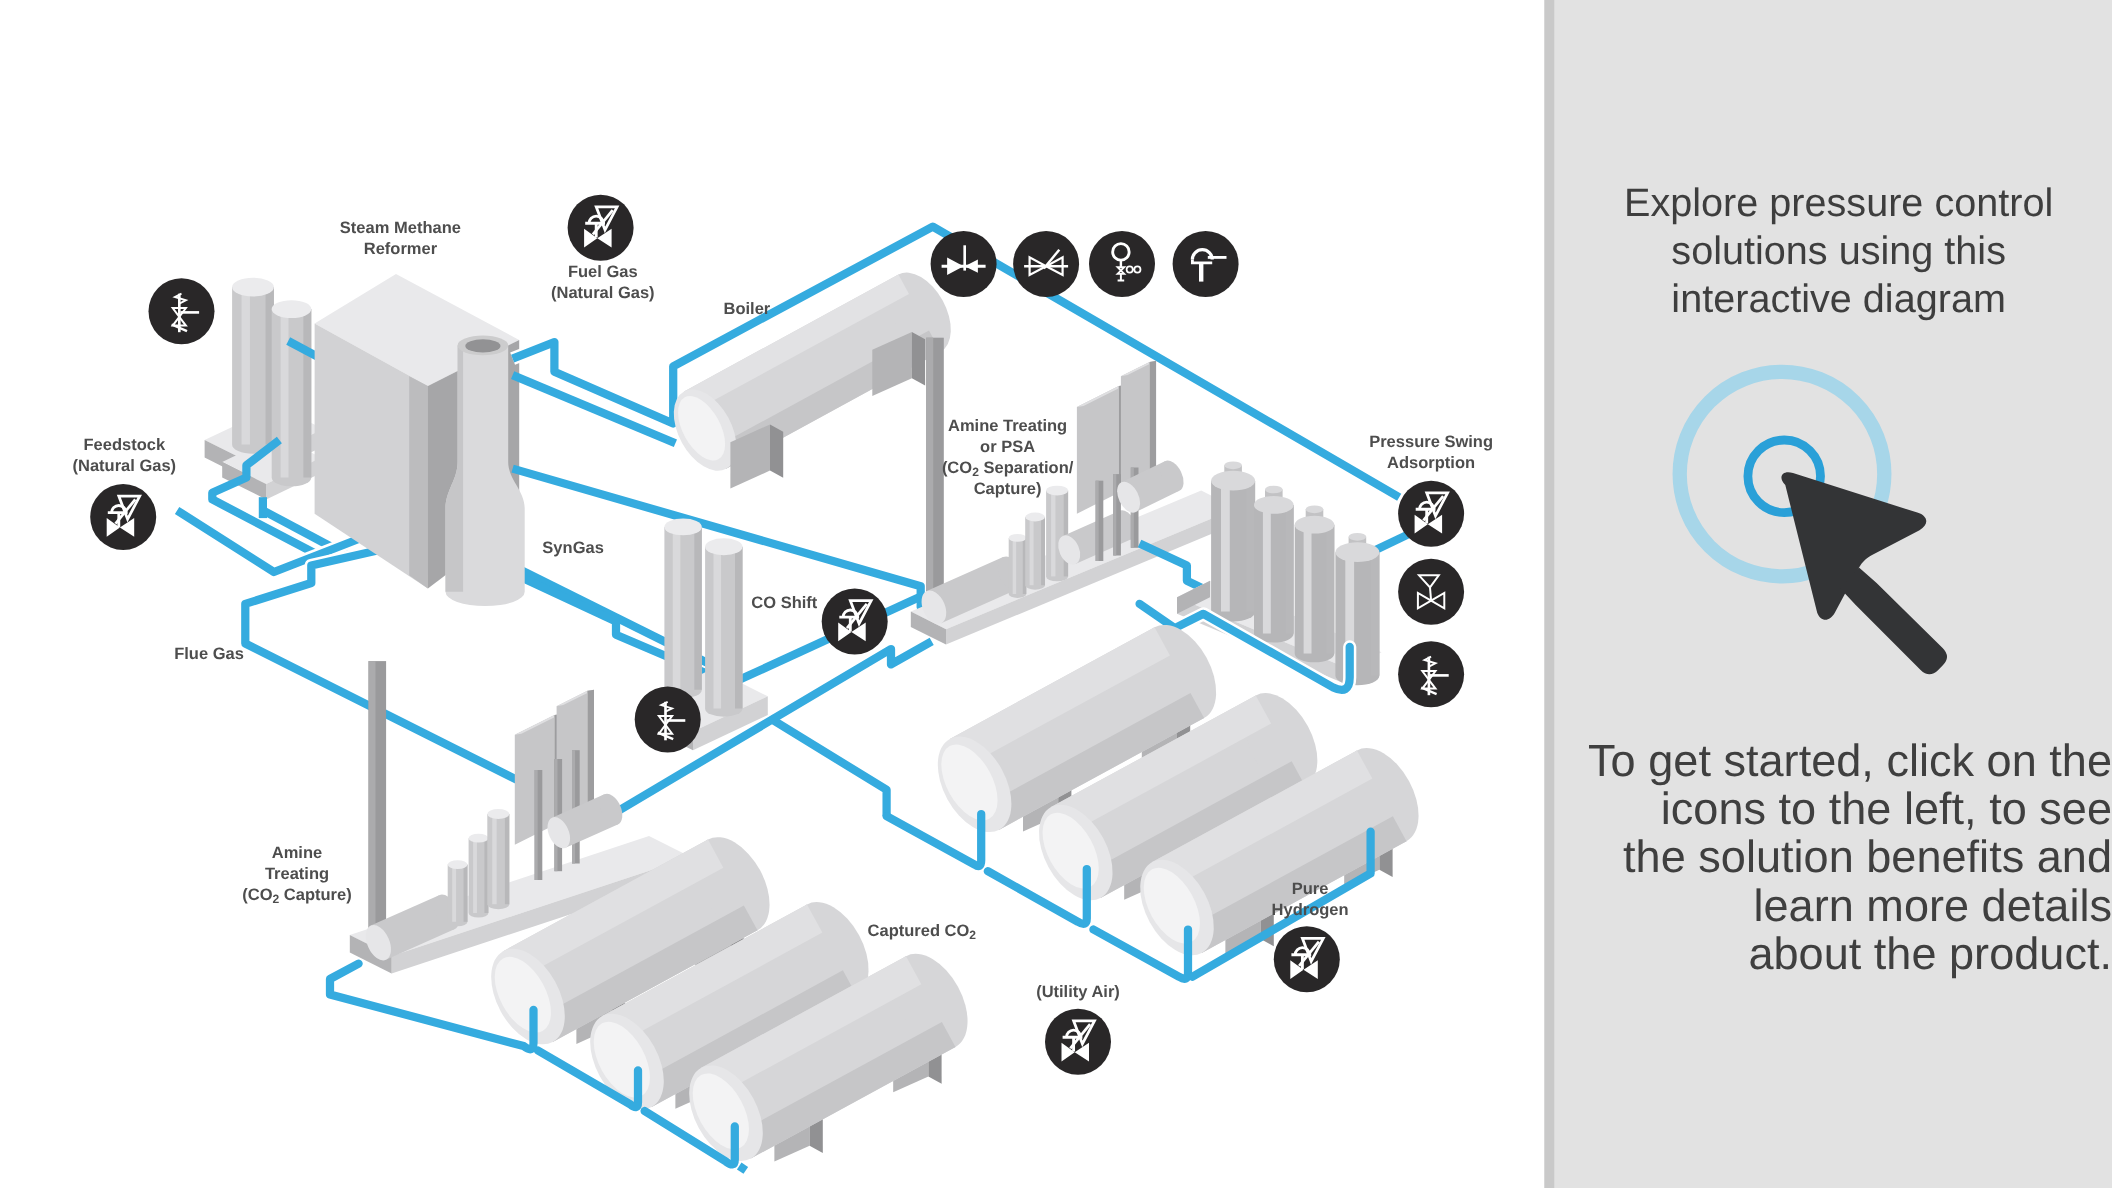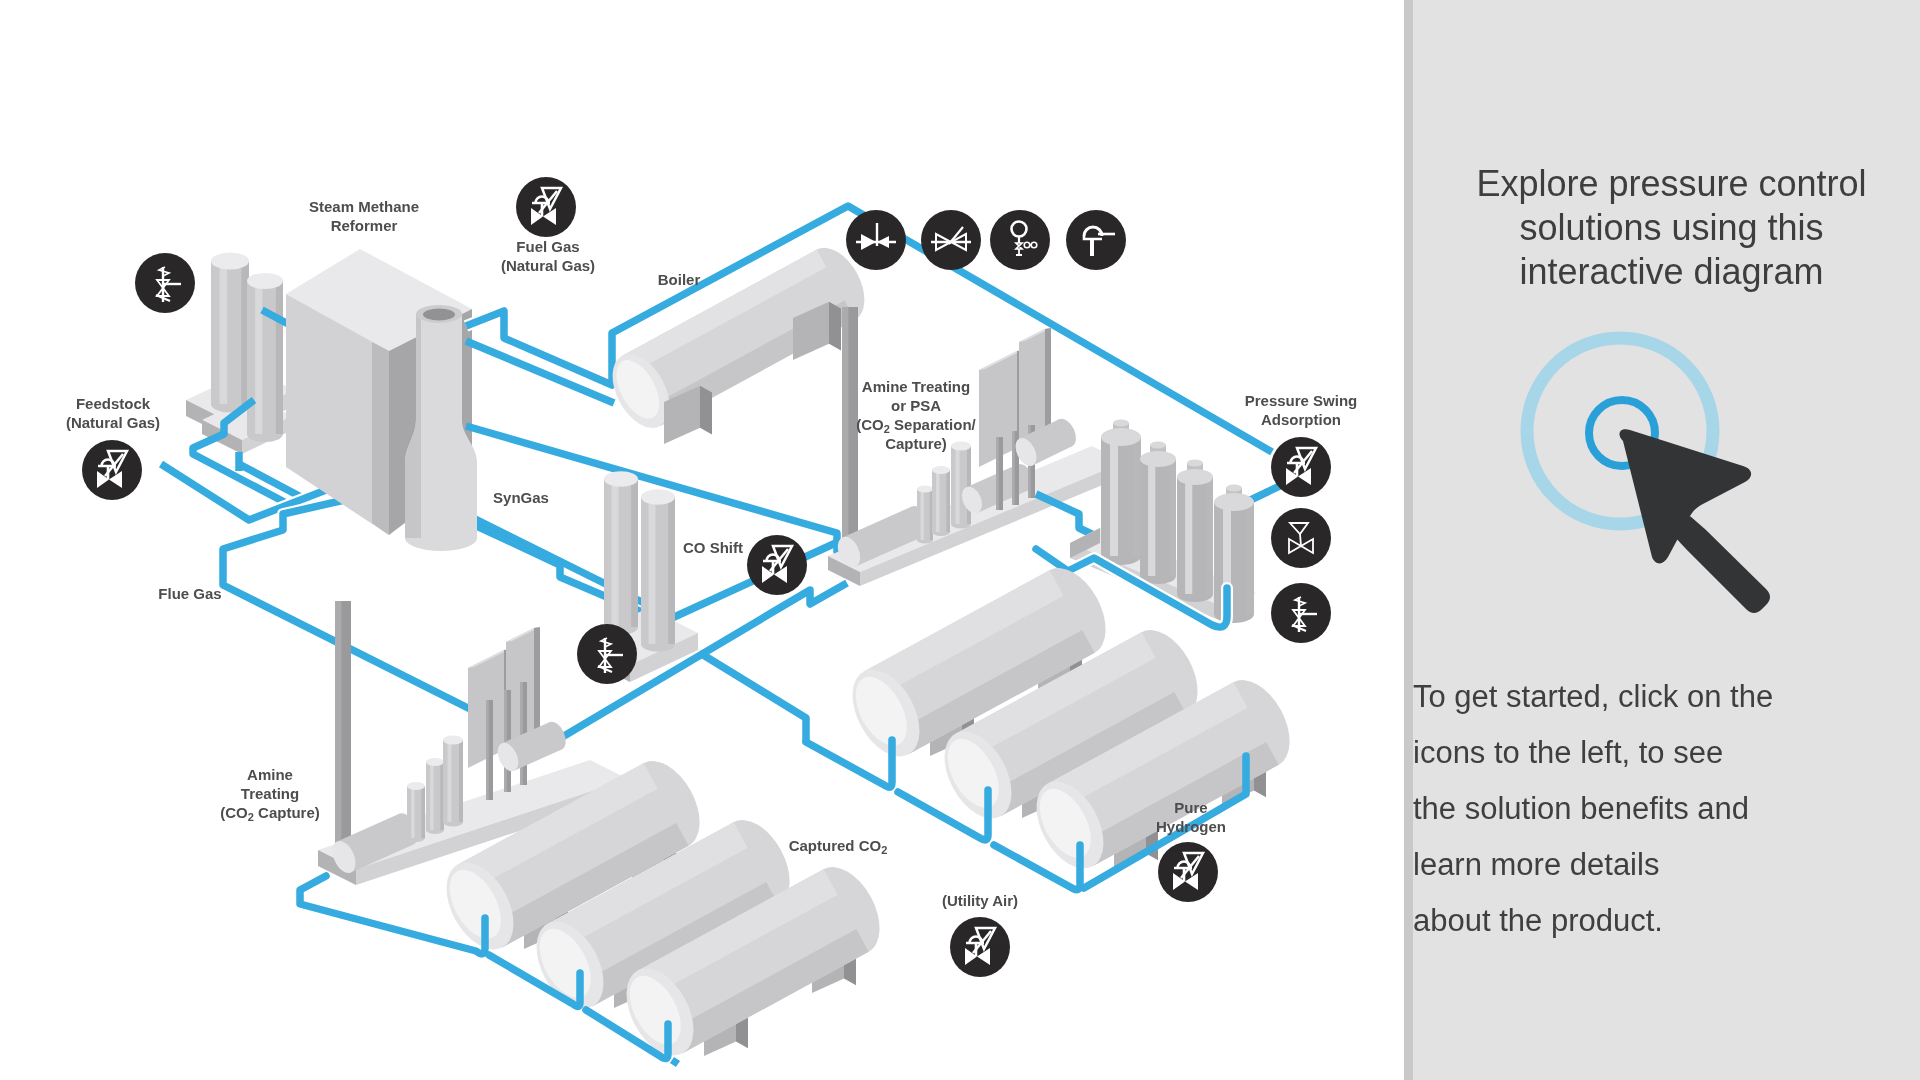--- a/index.html
+++ b/index.html
@@ -1,22 +1,22 @@
 <!DOCTYPE html>
 <html><head><meta charset="utf-8"><style>
 html,body{margin:0;padding:0;width:1920px;height:1080px;overflow:hidden;background:#fff;
 font-family:"Liberation Sans",sans-serif;}
 #wrap{position:relative;width:1920px;height:1080px;}
 #side{position:absolute;left:1404px;top:0;width:516px;height:1080px;background:#e2e2e2;
 border-left:9px solid #c9c9c9;box-sizing:border-box;}
 #h1{position:absolute;left:0;top:162px;width:517px;text-align:center;font-weight:normal;
 font-size:36px;line-height:44px;color:#3e3e3e;}
 #cur{position:absolute;left:-9px;top:0;}
-#p1{position:absolute;left:0;top:669px;width:507px;text-align:left;
-font-size:31px;line-height:56px;color:#3f3f3f;}
+#p1{position:absolute;left:0;top:669px;width:507px;text-align:right;
+font-size:41px;line-height:44px;color:#3f3f3f;}
 </style></head>
 <body>
 <div id="wrap">
 <svg width="1404" height="1080" viewBox="0 0 1404 1080">
       <rect width="1404" height="1080" fill="#ffffff"></rect>
 <path d="M186.0,400.0 L252.0,369.0 L294.0,390.0 L228.0,421.0 Z" fill="#e9e9eb"></path>
 <path d="M228.0,421.0 L294.0,390.0 L294.0,406.0 L228.0,437.0 Z" fill="#d2d2d4"></path>
 <path d="M186.0,400.0 L228.0,421.0 L228.0,437.0 L186.0,416.0 Z" fill="#b3b3b5"></path>
 <path d="M202.0,420.0 L252.0,396.0 L292.0,416.0 L242.0,440.0 Z" fill="#e9e9eb"></path>
 <path d="M242.0,440.0 L292.0,416.0 L292.0,430.0 L242.0,454.0 Z" fill="#d2d2d4"></path>

